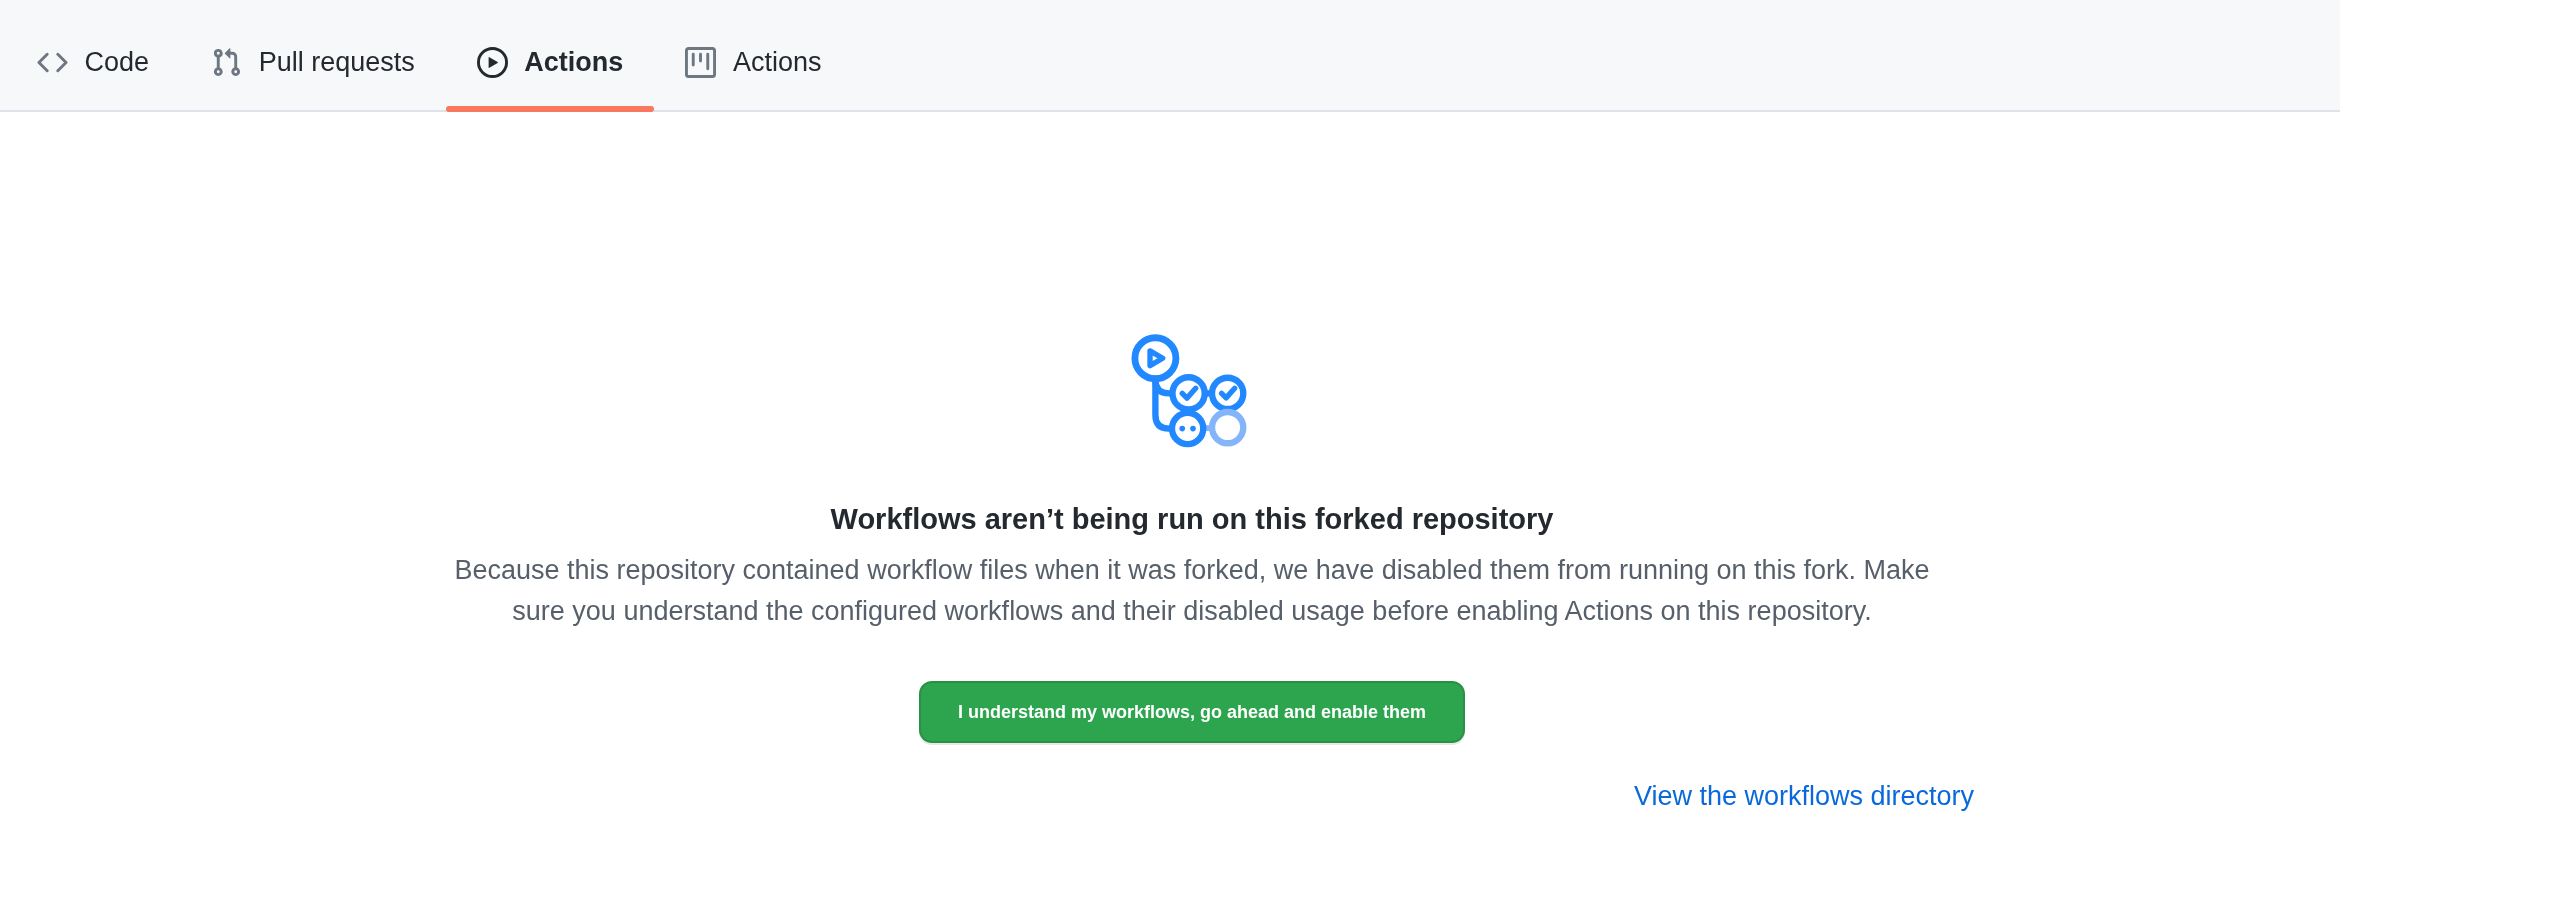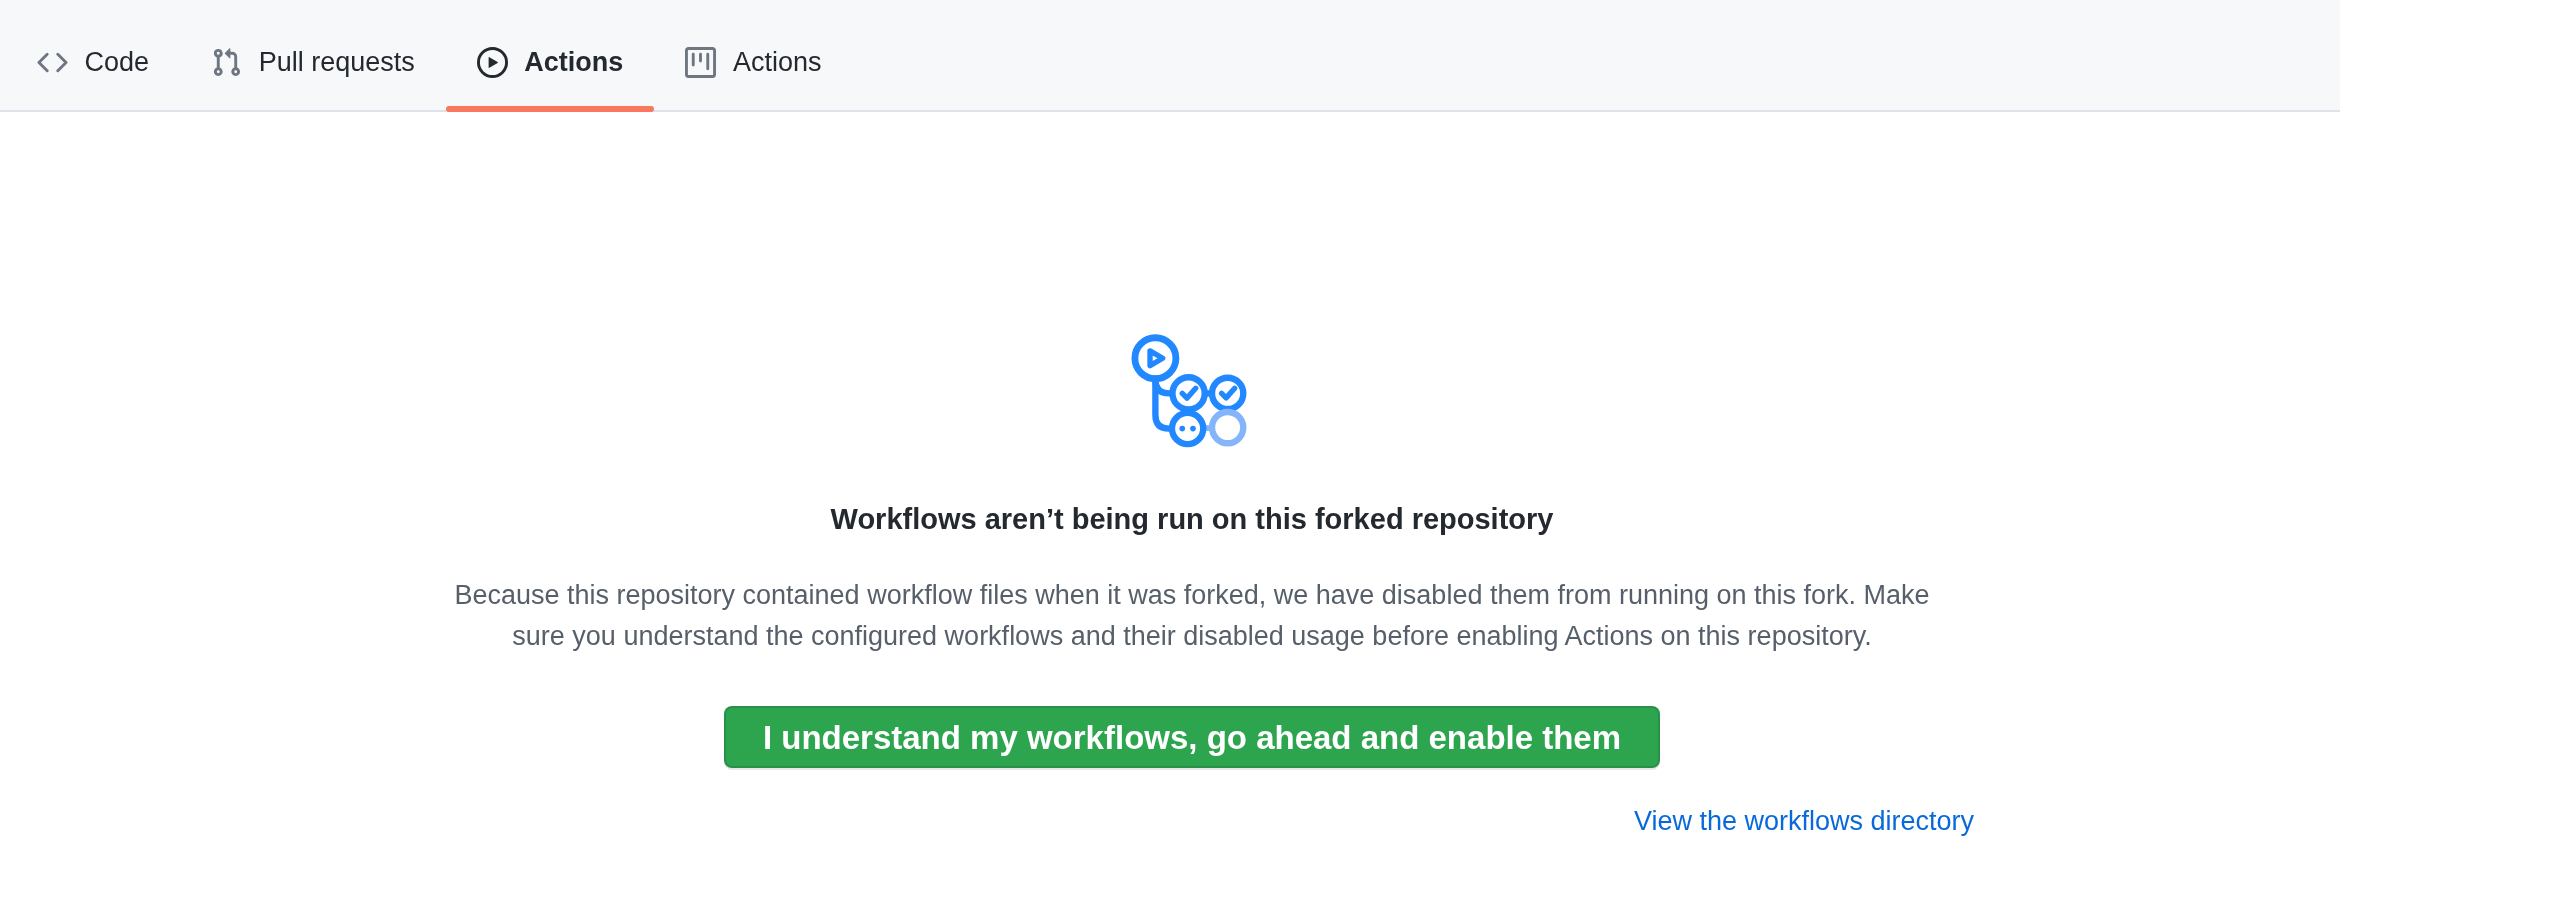--- a/index.html
+++ b/index.html
@@ -60,37 +60,37 @@
   }
   .workflow-art { display:inline-block; }
   .blankslate h2 {
     margin-top:41px;
     font-size:29px;
     line-height:45px;
     font-weight:700;
     color:#24292f;
   }
   .blankslate .description {
-    margin-top:33px;
+    margin-top:8px;
     font-size:27px;
     line-height:41px;
     color:#57606a;
   }
   .btn-primary {
     margin-top:49px;
     display:inline-block;
     background:#2da44e;
     color:#ffffff;
     font-family:inherit;
-    font-size:33px;
+    font-size:18px;
     font-weight:700;
     line-height:31px;
     padding:13.7px 37px;
     border:2px solid rgba(27,31,36,0.15);
-    border-radius:8px;
+    border-radius:13px;
     box-shadow:0 2px 0 rgba(27,31,36,0.1);
     cursor:pointer;
   }
   .workflows-link {
     margin-top:37px;
     font-size:27px;
     line-height:33px;
     text-align:right;
   }
   .workflows-link a {

